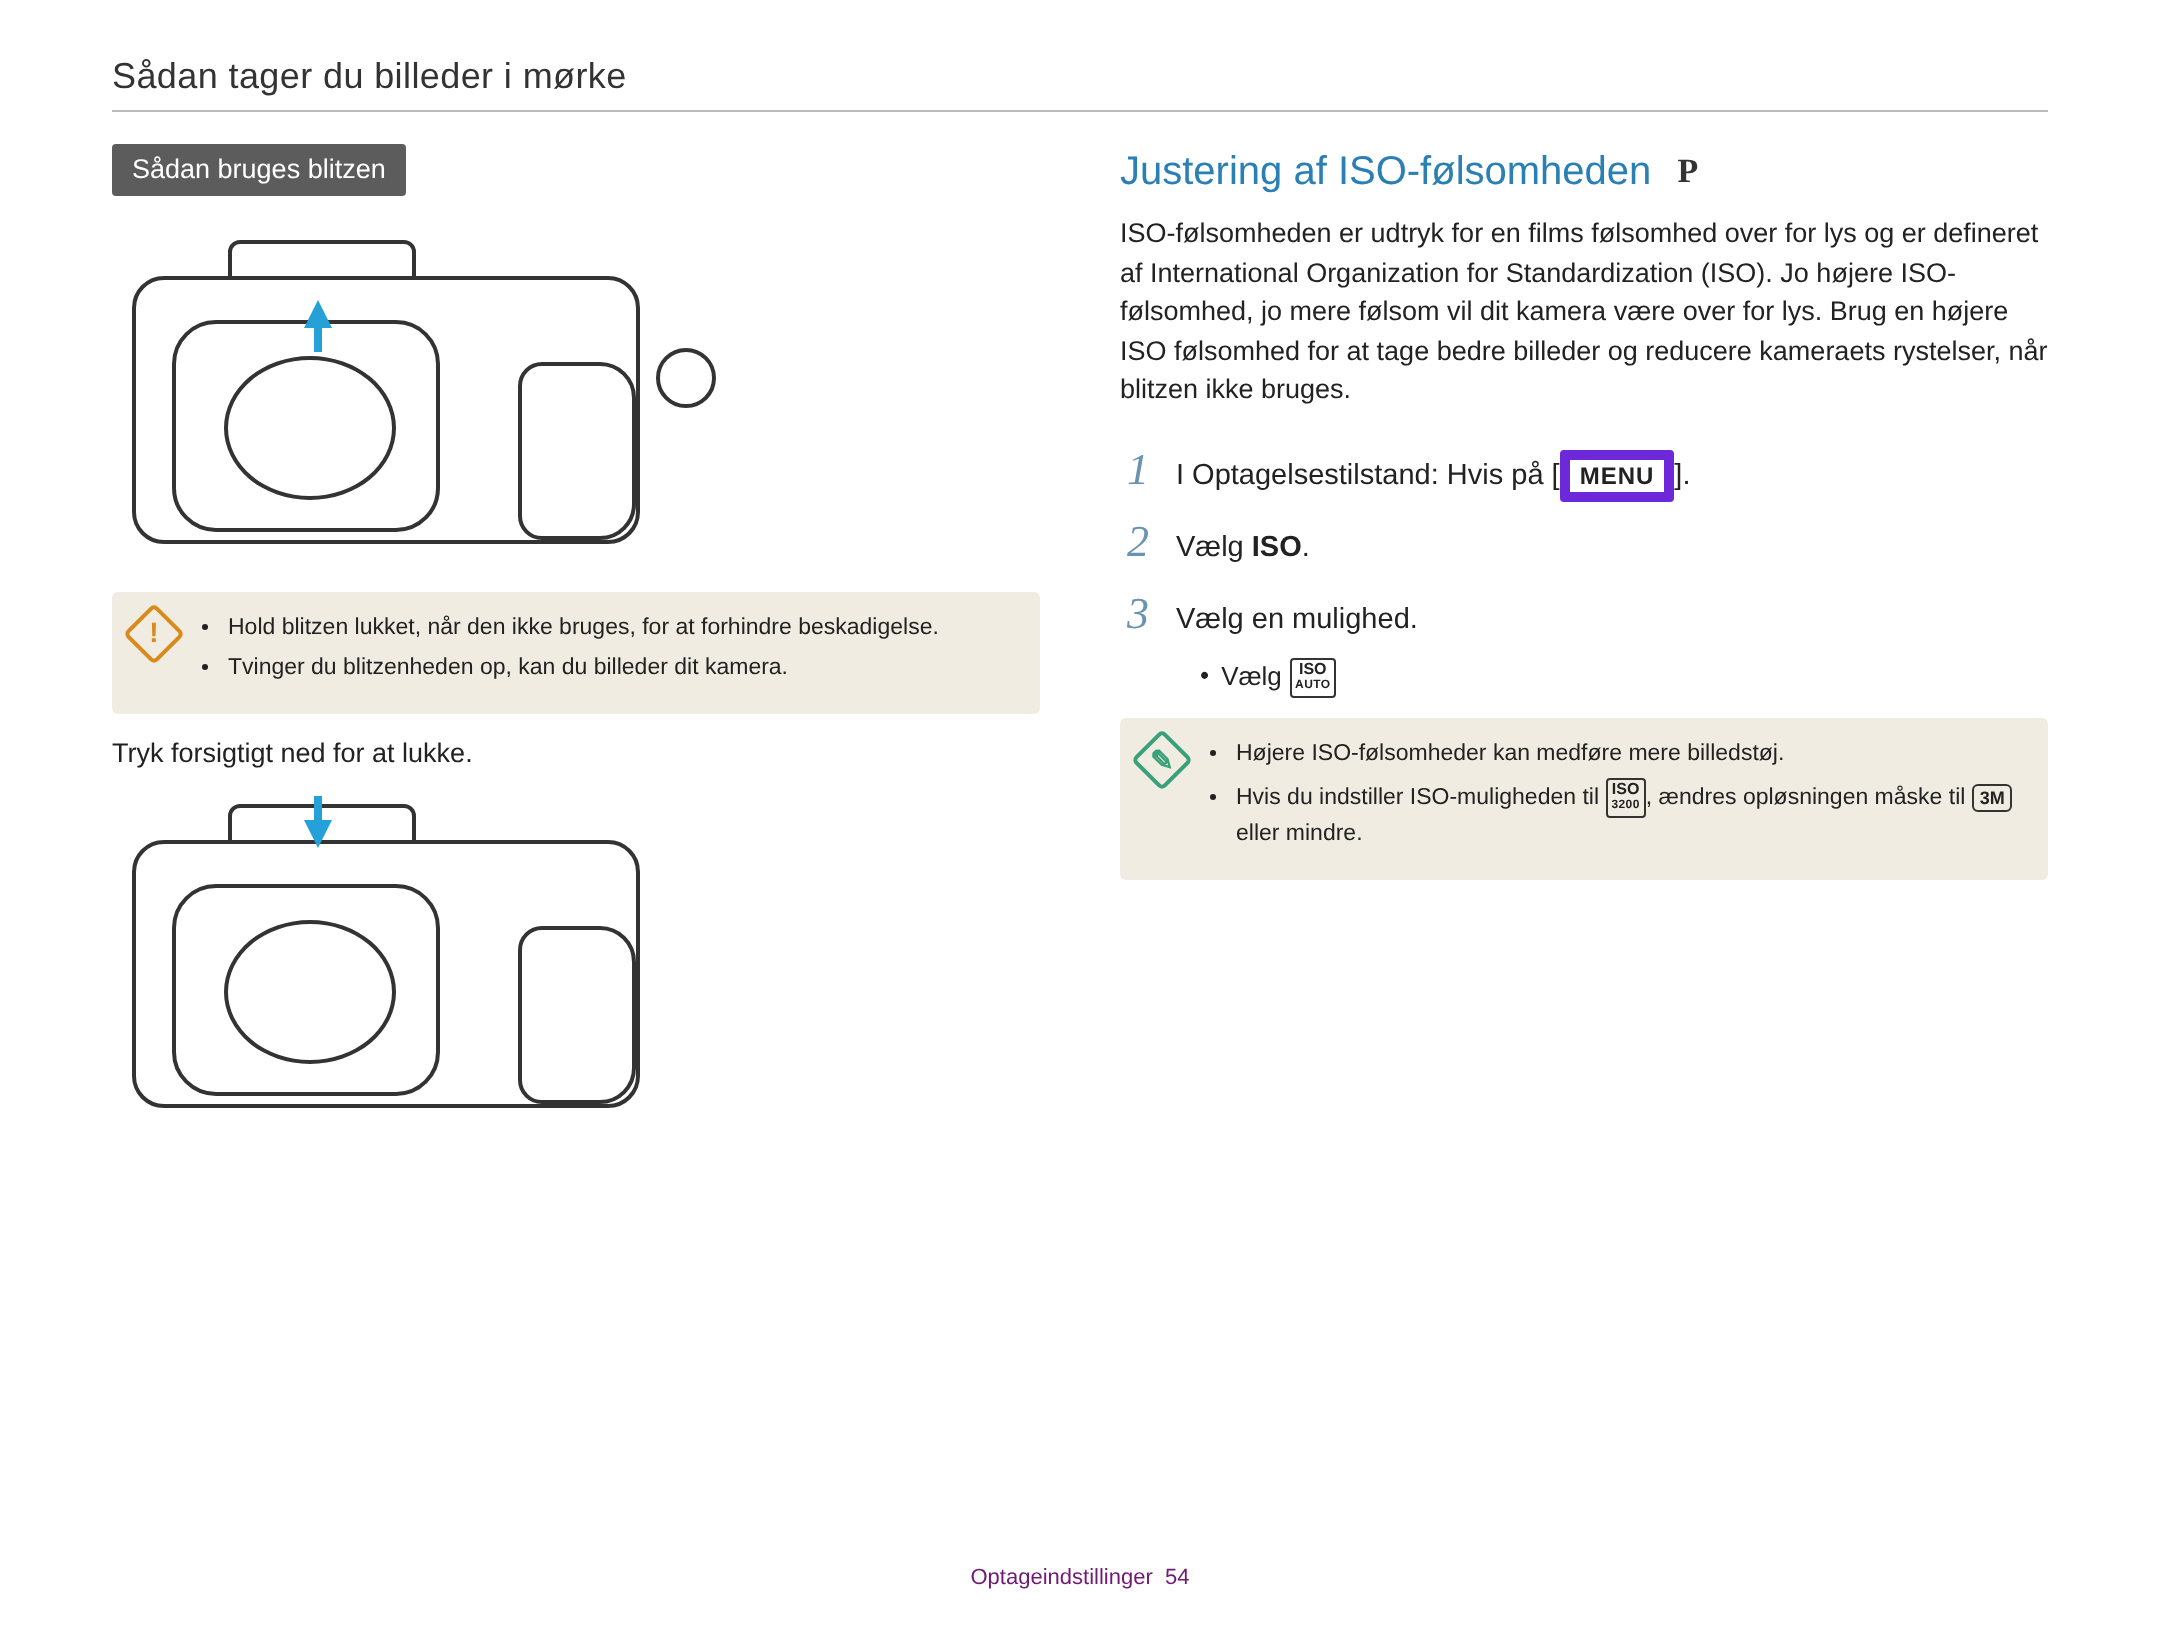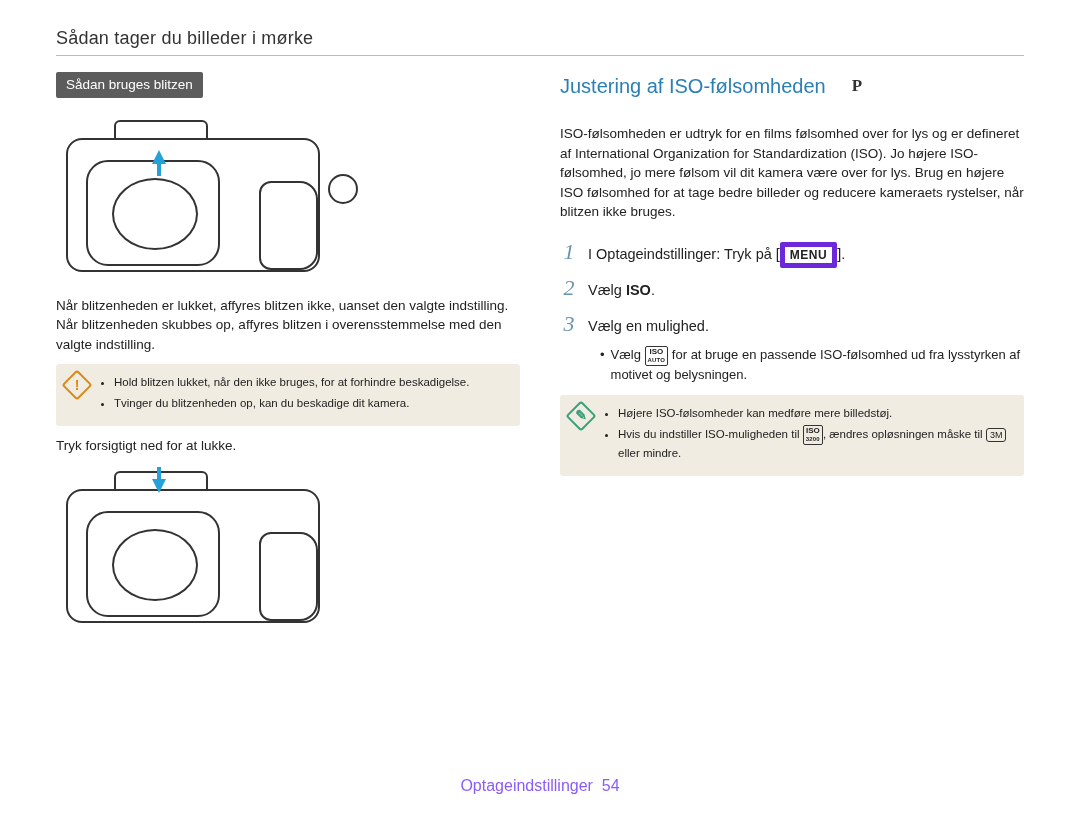--- a/index.html
+++ b/index.html
@@ -87,47 +87,47 @@
     transform:rotate(45deg);border-radius:3px;
   }
   .note-box.info .badge{color:#3aa07a;}
   .note-box.info .badge::before{
     content:"";position:absolute;inset:0;border:2px solid #3aa07a;
     border-radius:3px;transform:rotate(45deg);
   }
   .note-box ul{margin:0;padding-left:14px;}
   .note-box li{margin-bottom:4px;}
   .h2{
-    color:#2a7fb5;font-size:20px;font-weight:400;margin:0 0 23px 0;
-    display:flex;align-items:center;gap:26px;
+    color:#2a7fb5;font-size:20px;font-weight:400;margin:0 0 6px 0;
+    display:flex;align-items:center;gap:13px;
   }
   .mode-p{
     font-family:Georgia,'Times New Roman',serif;font-size:17px;color:#333;font-weight:bold;
   }
   .steps{margin:14px 0 6px 0;}
   .step{display:flex;align-items:baseline;gap:10px;margin:4px 0;font-size:14.5px;}
   .step .num{
     font-style:italic;font-family:Georgia,'Times New Roman',serif;
     font-size:22px;color:#6a93b0;font-weight:300;width:18px;text-align:center;
   }
   .sub-bullets{font-size:13px;margin:4px 0 8px 40px;}
   .sub-bullets .b{display:flex;gap:6px;margin-bottom:2px;}
   .iso-chip{
     display:inline-block;border:1px solid #333;border-radius:2px;
     font-size:8px;font-weight:bold;line-height:8px;padding:1px 2px;
     vertical-align:middle;text-align:center;
   }
   .iso-chip .sub{display:block;font-size:6px;letter-spacing:.2px;}
   .res-chip{
     display:inline-block;border:1px solid #333;border-radius:3px;
-    font-size:9px;font-weight:normal;padding:0 3px;line-height:12px;vertical-align:middle;
+    font-size:9px;font-weight:bold;padding:0 3px;line-height:12px;vertical-align:middle;
   }
   .footer{
     position:absolute;bottom:20px;left:0;width:100%;
-    text-align:center;font-size:16px;color:#8b5cf6;
+    text-align:center;font-size:11px;color:#701a75;
   }
 </style>
 </head>
 <body>
 
 <div class="page">
 
   <div class="top-title">Sådan tager du billeder i mørke</div>
 
   <div class="cols">
@@ -141,27 +141,26 @@
         <div class="camera-body"></div>
         <div class="grip"></div>
         <div class="lens"></div>
         <div class="dial"></div>
         <div class="arrow-up-wrap">
           <div class="arrow up"></div>
             <div class="shaft"></div>
         </div>
       </div>
 
-      <div>Når blitzenheden er lukket, affyres blitzen ikke, uanset den valgte indstilling. Når blitzenheden skubbes op, affyres blitzen i overensstemmelse med den valgte indstilling.</div>
 
       <div class="note-box warn">
         <div class="badge">!</div>
         <ul>
           <li>Hold blitzen lukket, når den ikke bruges, for at forhindre beskadigelse.</li>
-          <li>Tvinger du blitzenheden op, kan du beskadige dit kamera.</li>
+          <li>Tvinger du blitzenheden op, kan du billeder dit kamera.</li>
         </ul>
       </div>
 
       <div>Tryk forsigtigt ned for at lukke.</div>
 
       
       <div class="camera-box">
         <div class="viewfinder"></div>
         <div class="camera-body"></div>
         <div class="grip"></div>
@@ -177,40 +176,40 @@
       <div class="h2">
         <span>Justering af ISO-følsomheden</span>
         <span class="mode-p">P</span>
       </div>
       <div>ISO-følsomheden er udtryk for en films følsomhed over for lys og er defineret af International Organization for Standardization (ISO). Jo højere ISO-følsomhed, jo mere følsom vil dit kamera være over for lys. Brug en højere ISO følsomhed for at tage bedre billeder og reducere kameraets rystelser, når blitzen ikke bruges.</div>
 
       <div class="steps">
         <div class="step">
           <span class="num">1</span>
           <span>
-            <span>I Optageindstillinger: Tryk på [</span><span class="menu-chip">MENU</span><span>].</span>
+            <span>I Optagelsestilstand: Hvis på [</span><span class="menu-chip">MENU</span><span>].</span>
           </span>
         </div>
         <div class="step">
           <span class="num">2</span>
           <span>
             <span>Vælg </span><b>ISO</b><span>.</span>
           </span>
         </div>
         <div class="step">
           <span class="num">3</span>
           <span>Vælg en mulighed.</span>
         </div>
       </div>
 
       <div class="sub-bullets">
         <div class="b">
           <span>•</span>
           <span>
-            <span>Vælg </span><span class="iso-chip"><span>ISO</span><span class="sub">AUTO</span></span><span> for at bruge en passende ISO-følsomhed ud fra lysstyrken af motivet og belysningen.</span>
+            <span>Vælg </span><span class="iso-chip"><span>ISO</span><span class="sub">AUTO</span></span>
           </span>
         </div>
       </div>
 
       <div class="note-box info">
         <div class="badge">✎</div>
         <ul>
           <li>Højere ISO-følsomheder kan medføre mere billedstøj.</li>
           <li>
             <span>Hvis du indstiller ISO-muligheden til </span><span class="iso-chip"><span>ISO</span><span class="sub">3200</span></span><span>, ændres opløsningen måske til </span><span class="res-chip">3M</span><span> eller mindre.</span>

